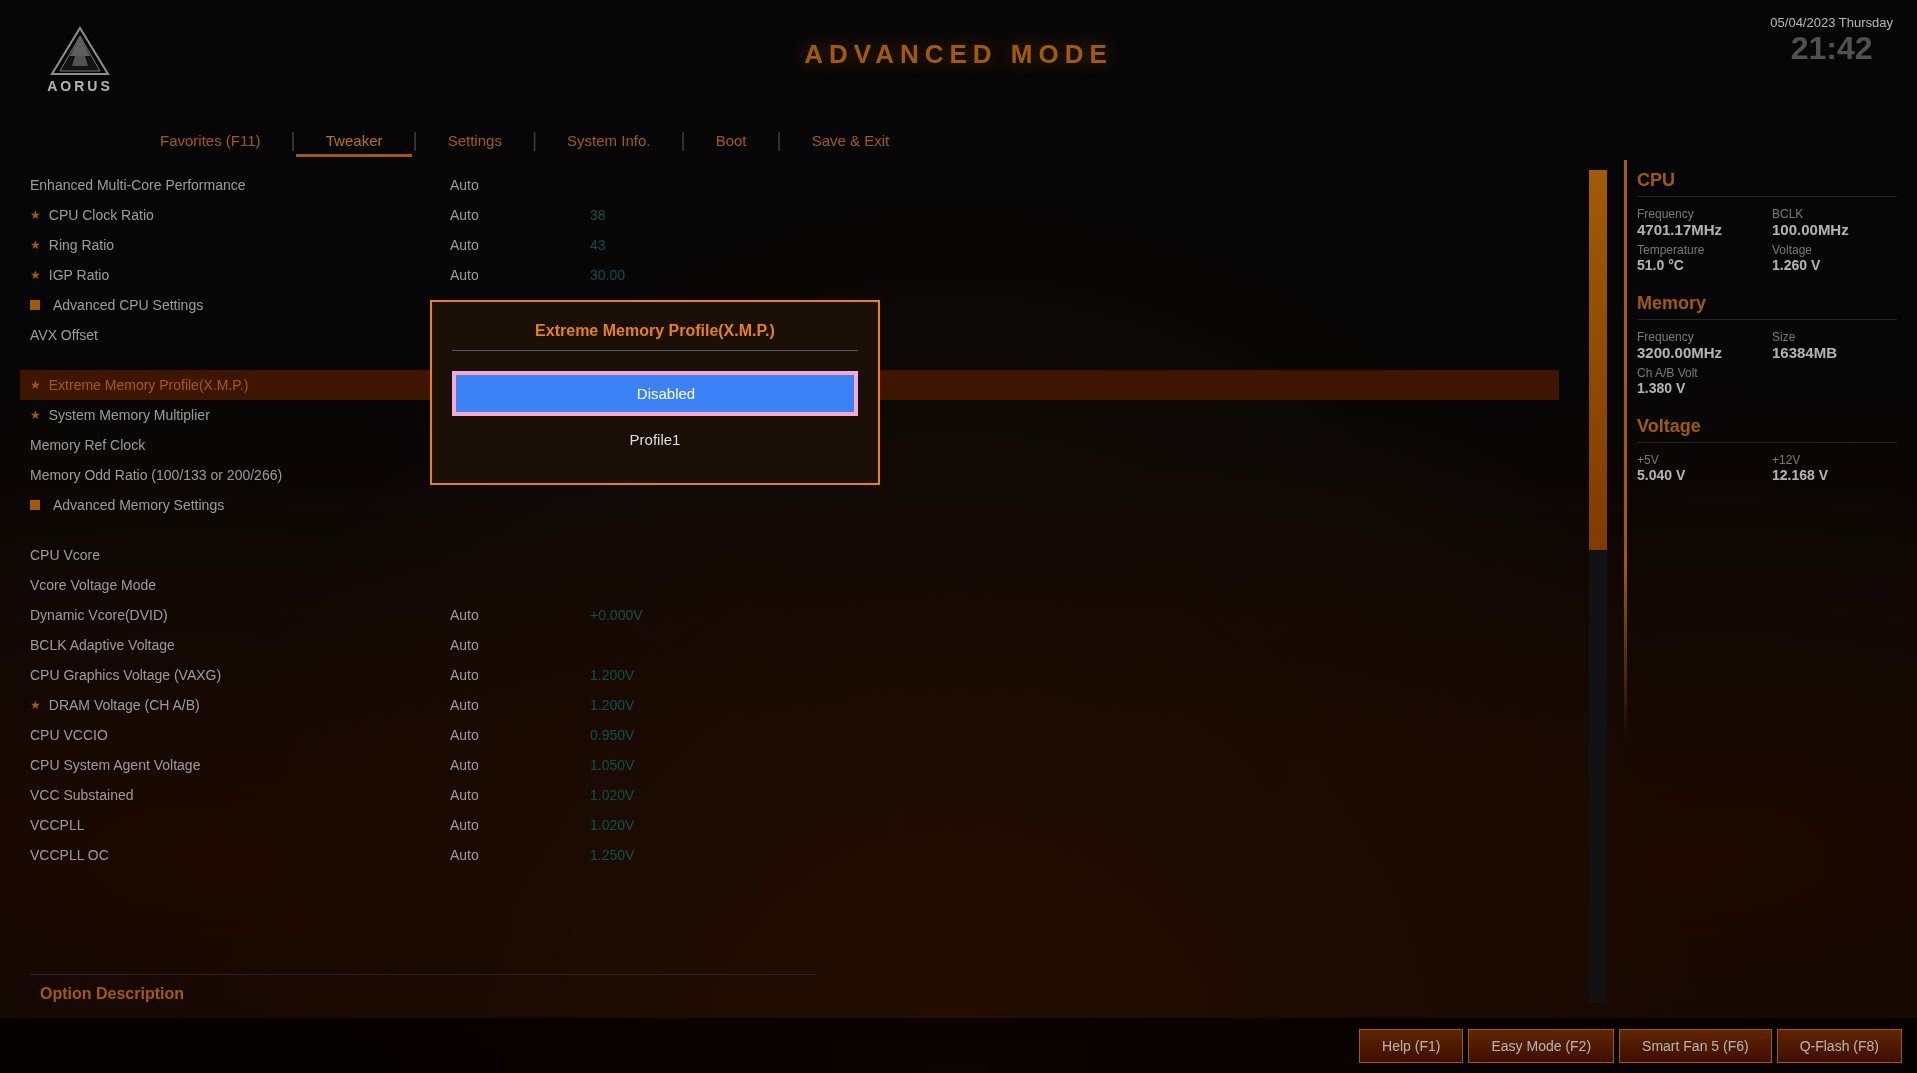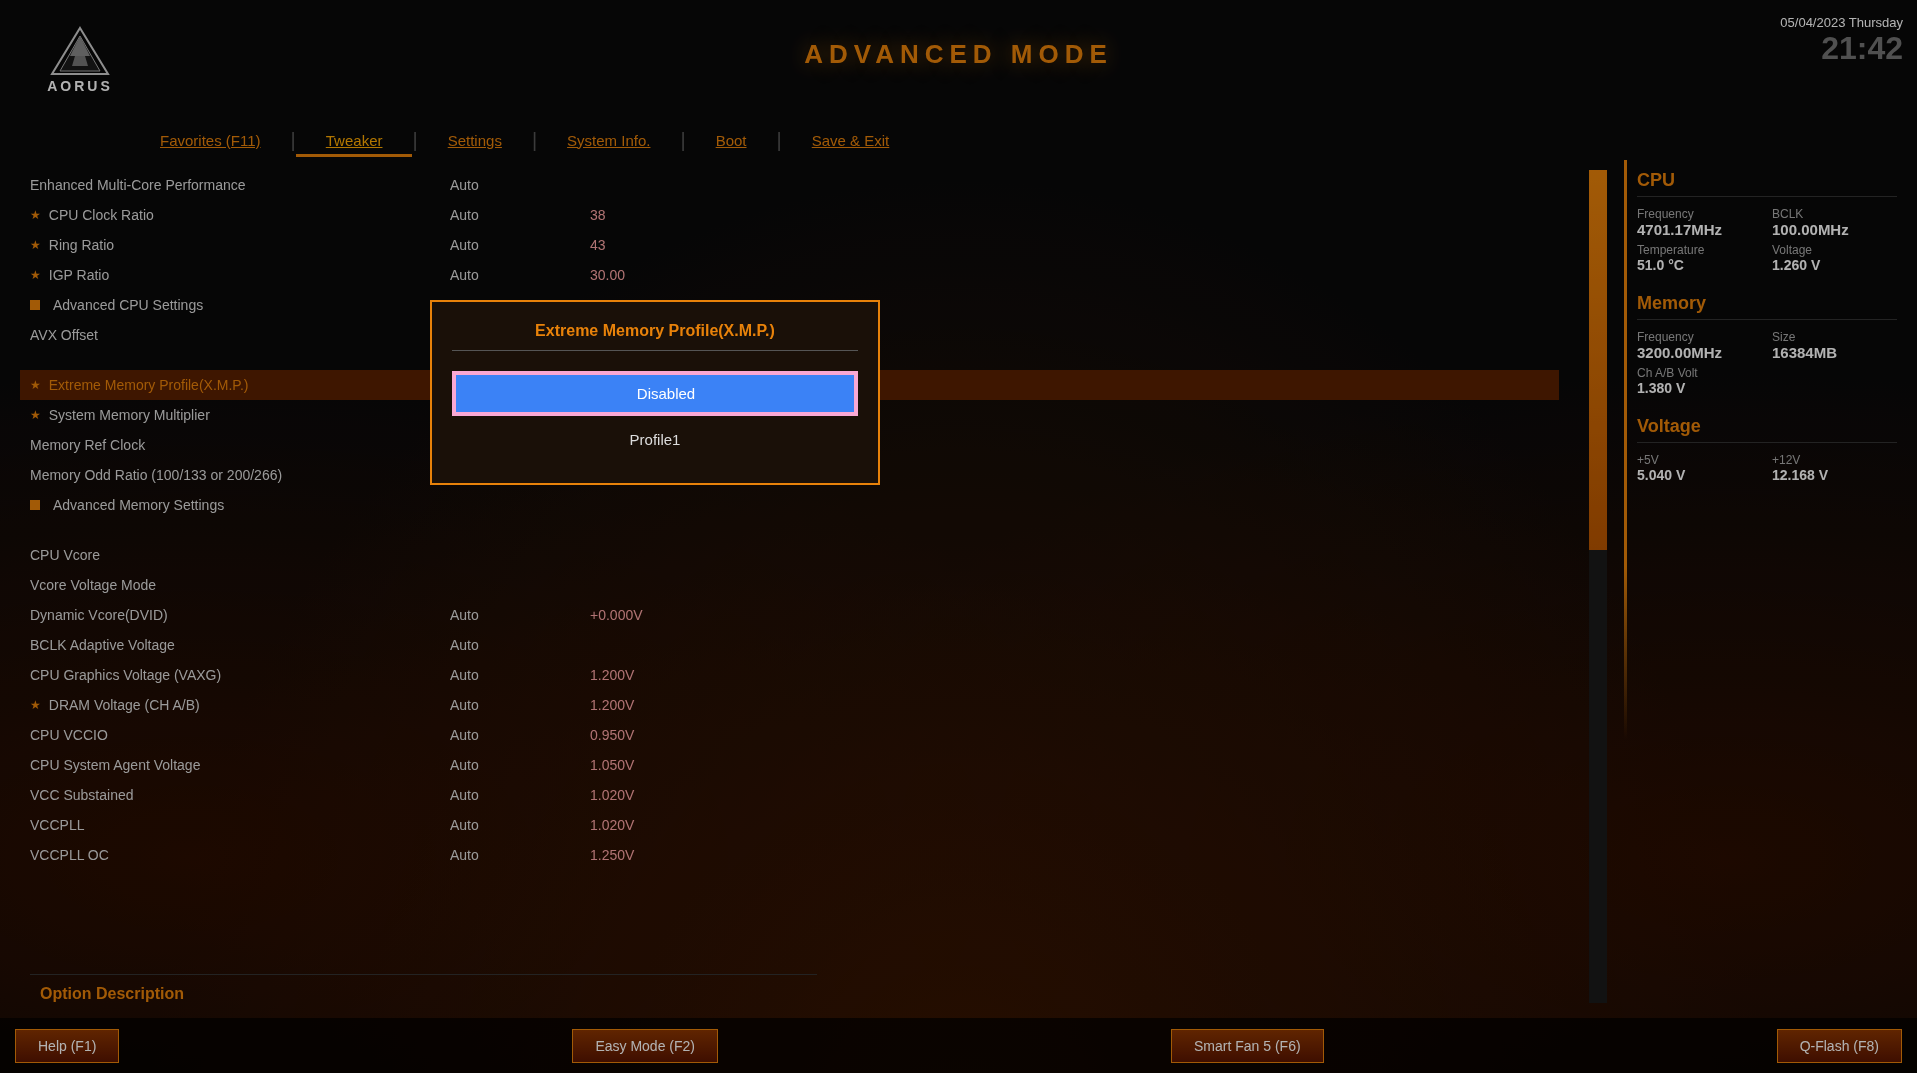--- a/index.html
+++ b/index.html
@@ -73,23 +73,23 @@
       color: #e8820a;
       font-size: 26px;
       font-weight: bold;
       letter-spacing: 6px;
       text-shadow: 0 0 20px rgba(232,130,10,0.5);
       margin-top: 19px;
     }
 
     .datetime-area {
       position: absolute;
-      right: 14px;
+      right: 24px;
       top: 15px;
-      text-align: right;
+      text-align: center;
       color: #fff;
       font-size: 13px;
     }
 
     .time-display {
       font-size: 32px;
       font-weight: bold;
       color: #737373;
     }
 
@@ -102,21 +102,20 @@
       position: relative;
     }
 
     .nav-item {
       color: #e8820a;
       font-size: 15px;
       padding: 0 30px;
       cursor: pointer;
       position: relative;
       white-space: nowrap;
-      text-decoration: underline;
     }
 
     .nav-item.active {
       color: #ffaa00;
     }
 
     .nav-item.active::after {
       content: '';
       position: absolute;
       bottom: -8px;
@@ -190,21 +189,21 @@
       min-width: 120px;
       font-size: 14px;
       color: #ddd;
       display: flex;
       align-items: center;
       gap: 6px;
     }
 
     .setting-extra {
       font-size: 14px;
-      color: #fca5a5;
+      color: #0f766e;
       margin-left: 20px;
     }
 
     .setting-extra.orange-text {
       color: #ff8c00;
     }
 
     .separator {
       height: 20px;
     }
@@ -267,21 +266,21 @@
 
     
     .bottom-bar {
       position: absolute;
       bottom: 0;
       left: 0;
       right: 0;
       height: 55px;
       display: flex;
       align-items: center;
-      justify-content: space-between;
+      justify-content: flex-end;
       gap: 5px;
       padding: 0 15px;
       background: rgba(0,0,0,0.7);
     }
 
     .bottom-btn {
       background: linear-gradient(to bottom, #8a3500, #5a1500);
       border: 1px solid #e8820a;
       color: #fff;
       padding: 8px 22px;

